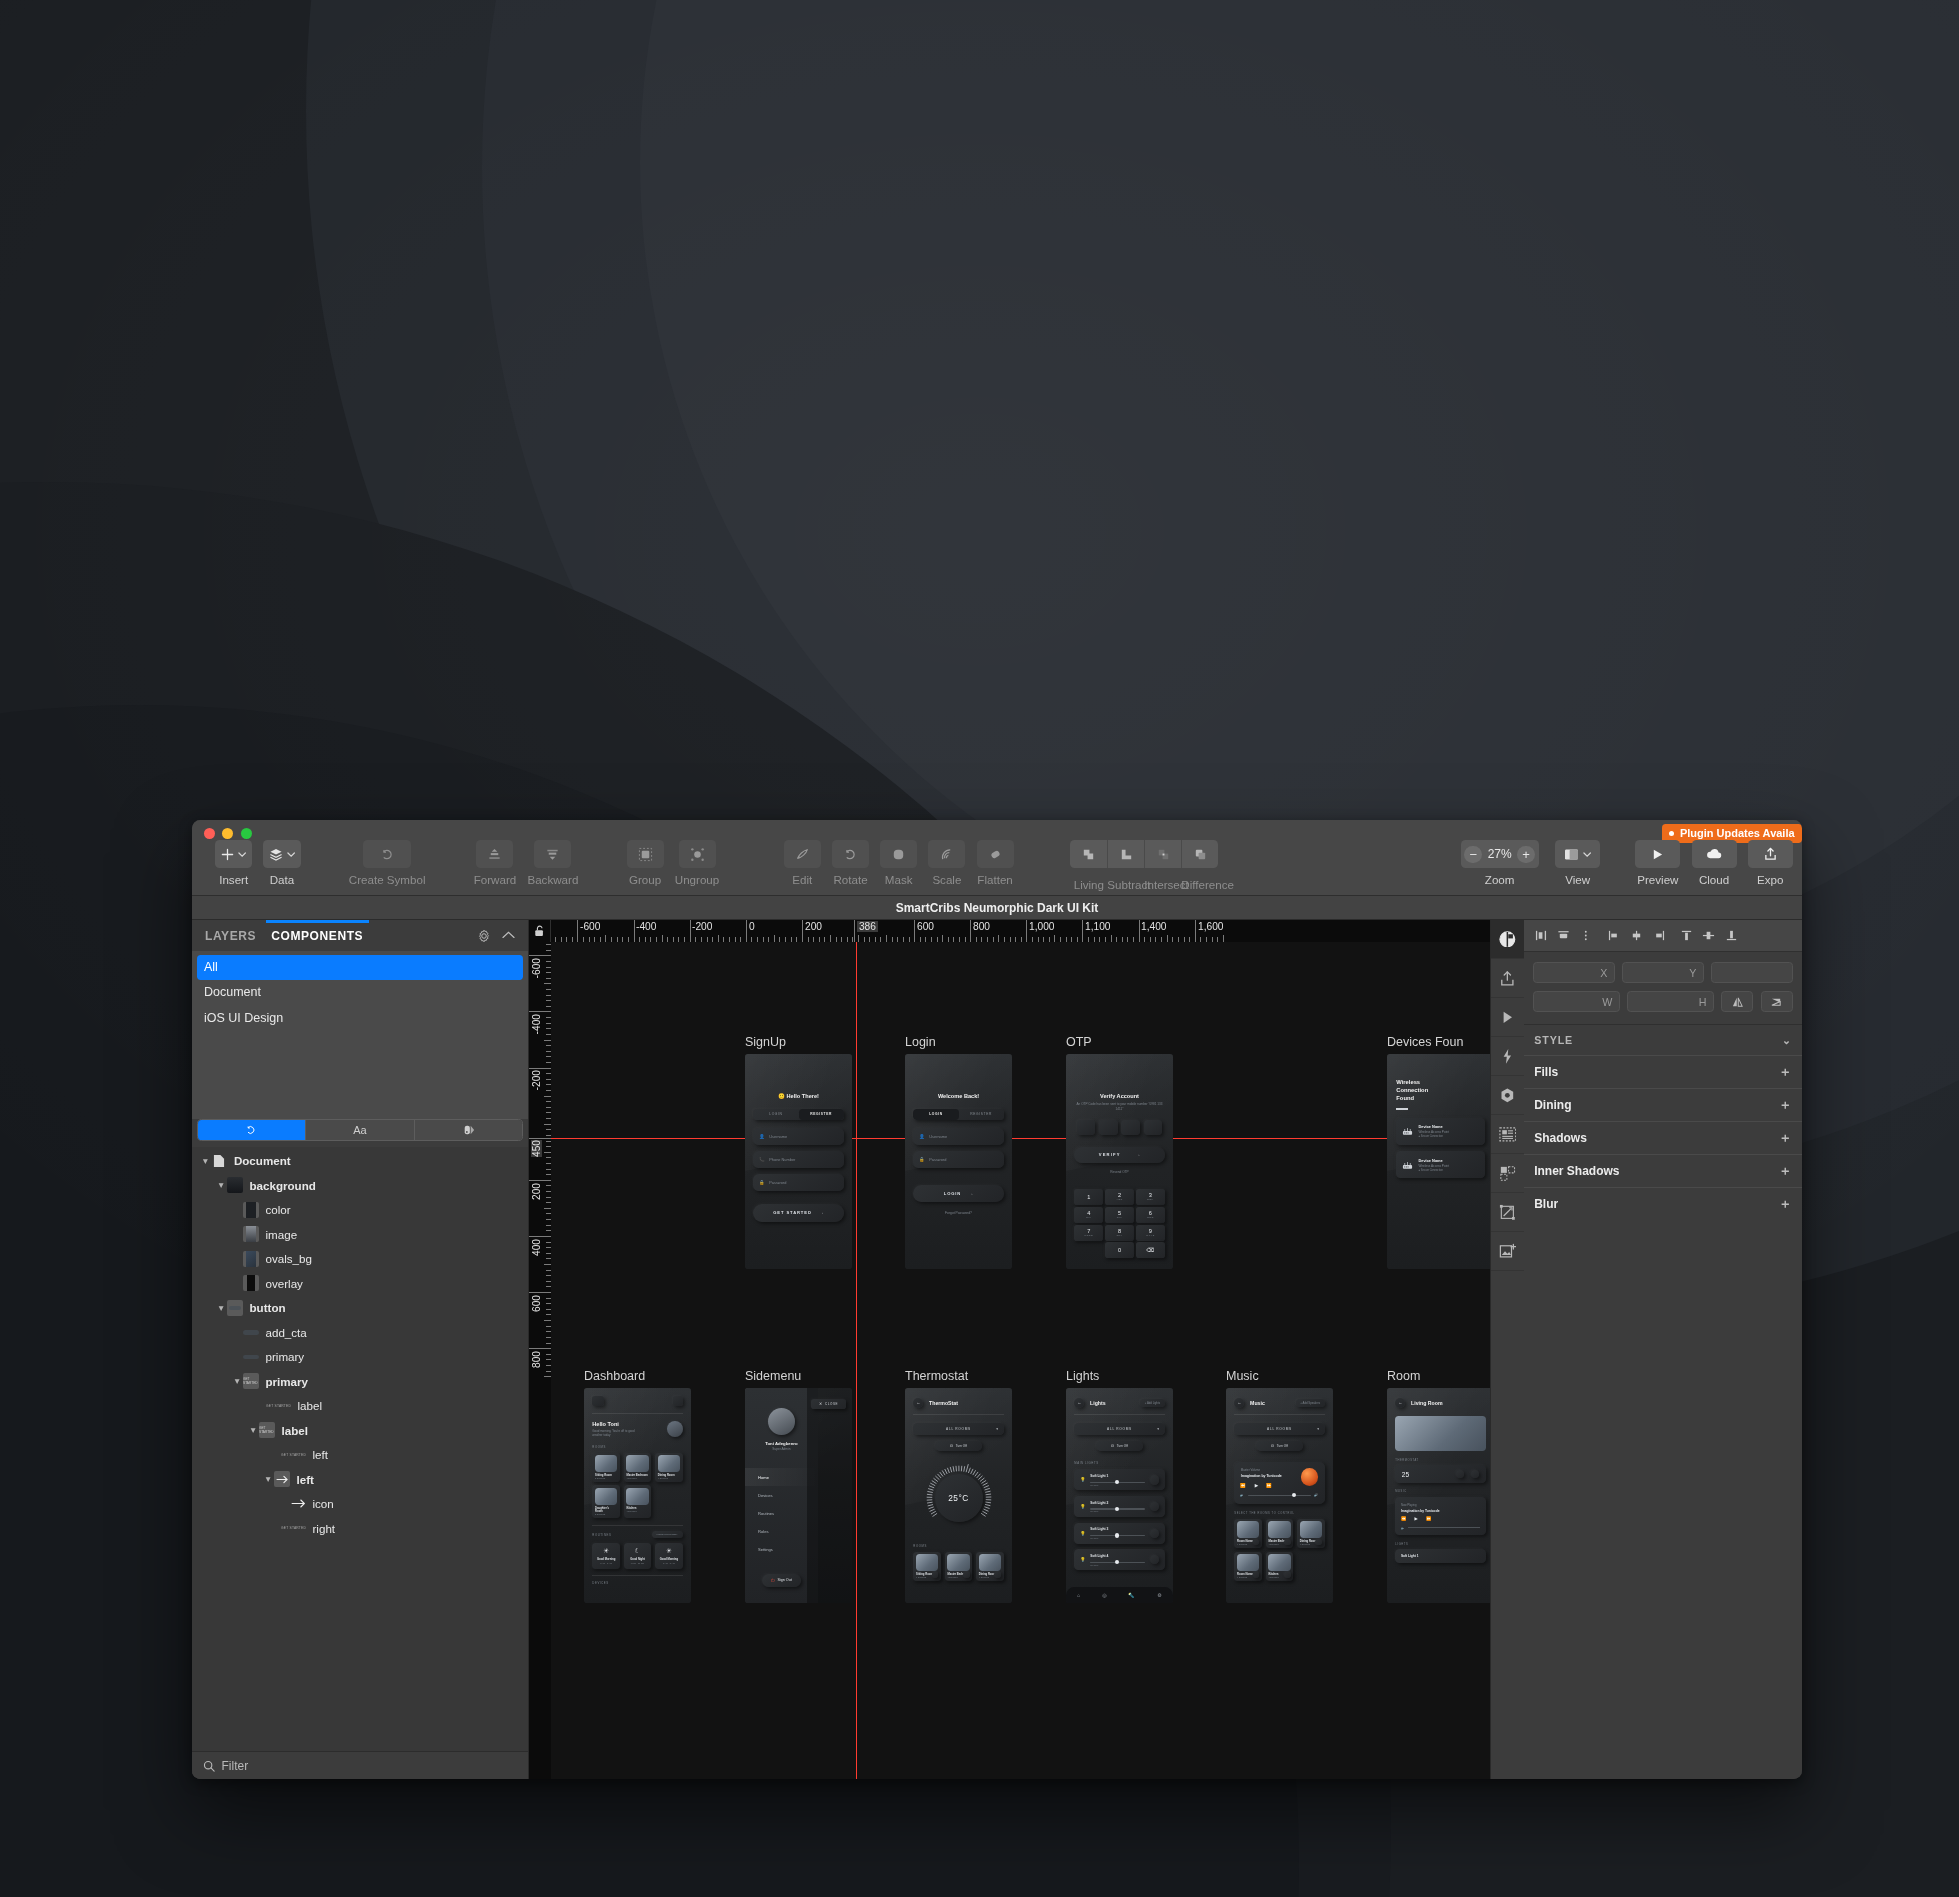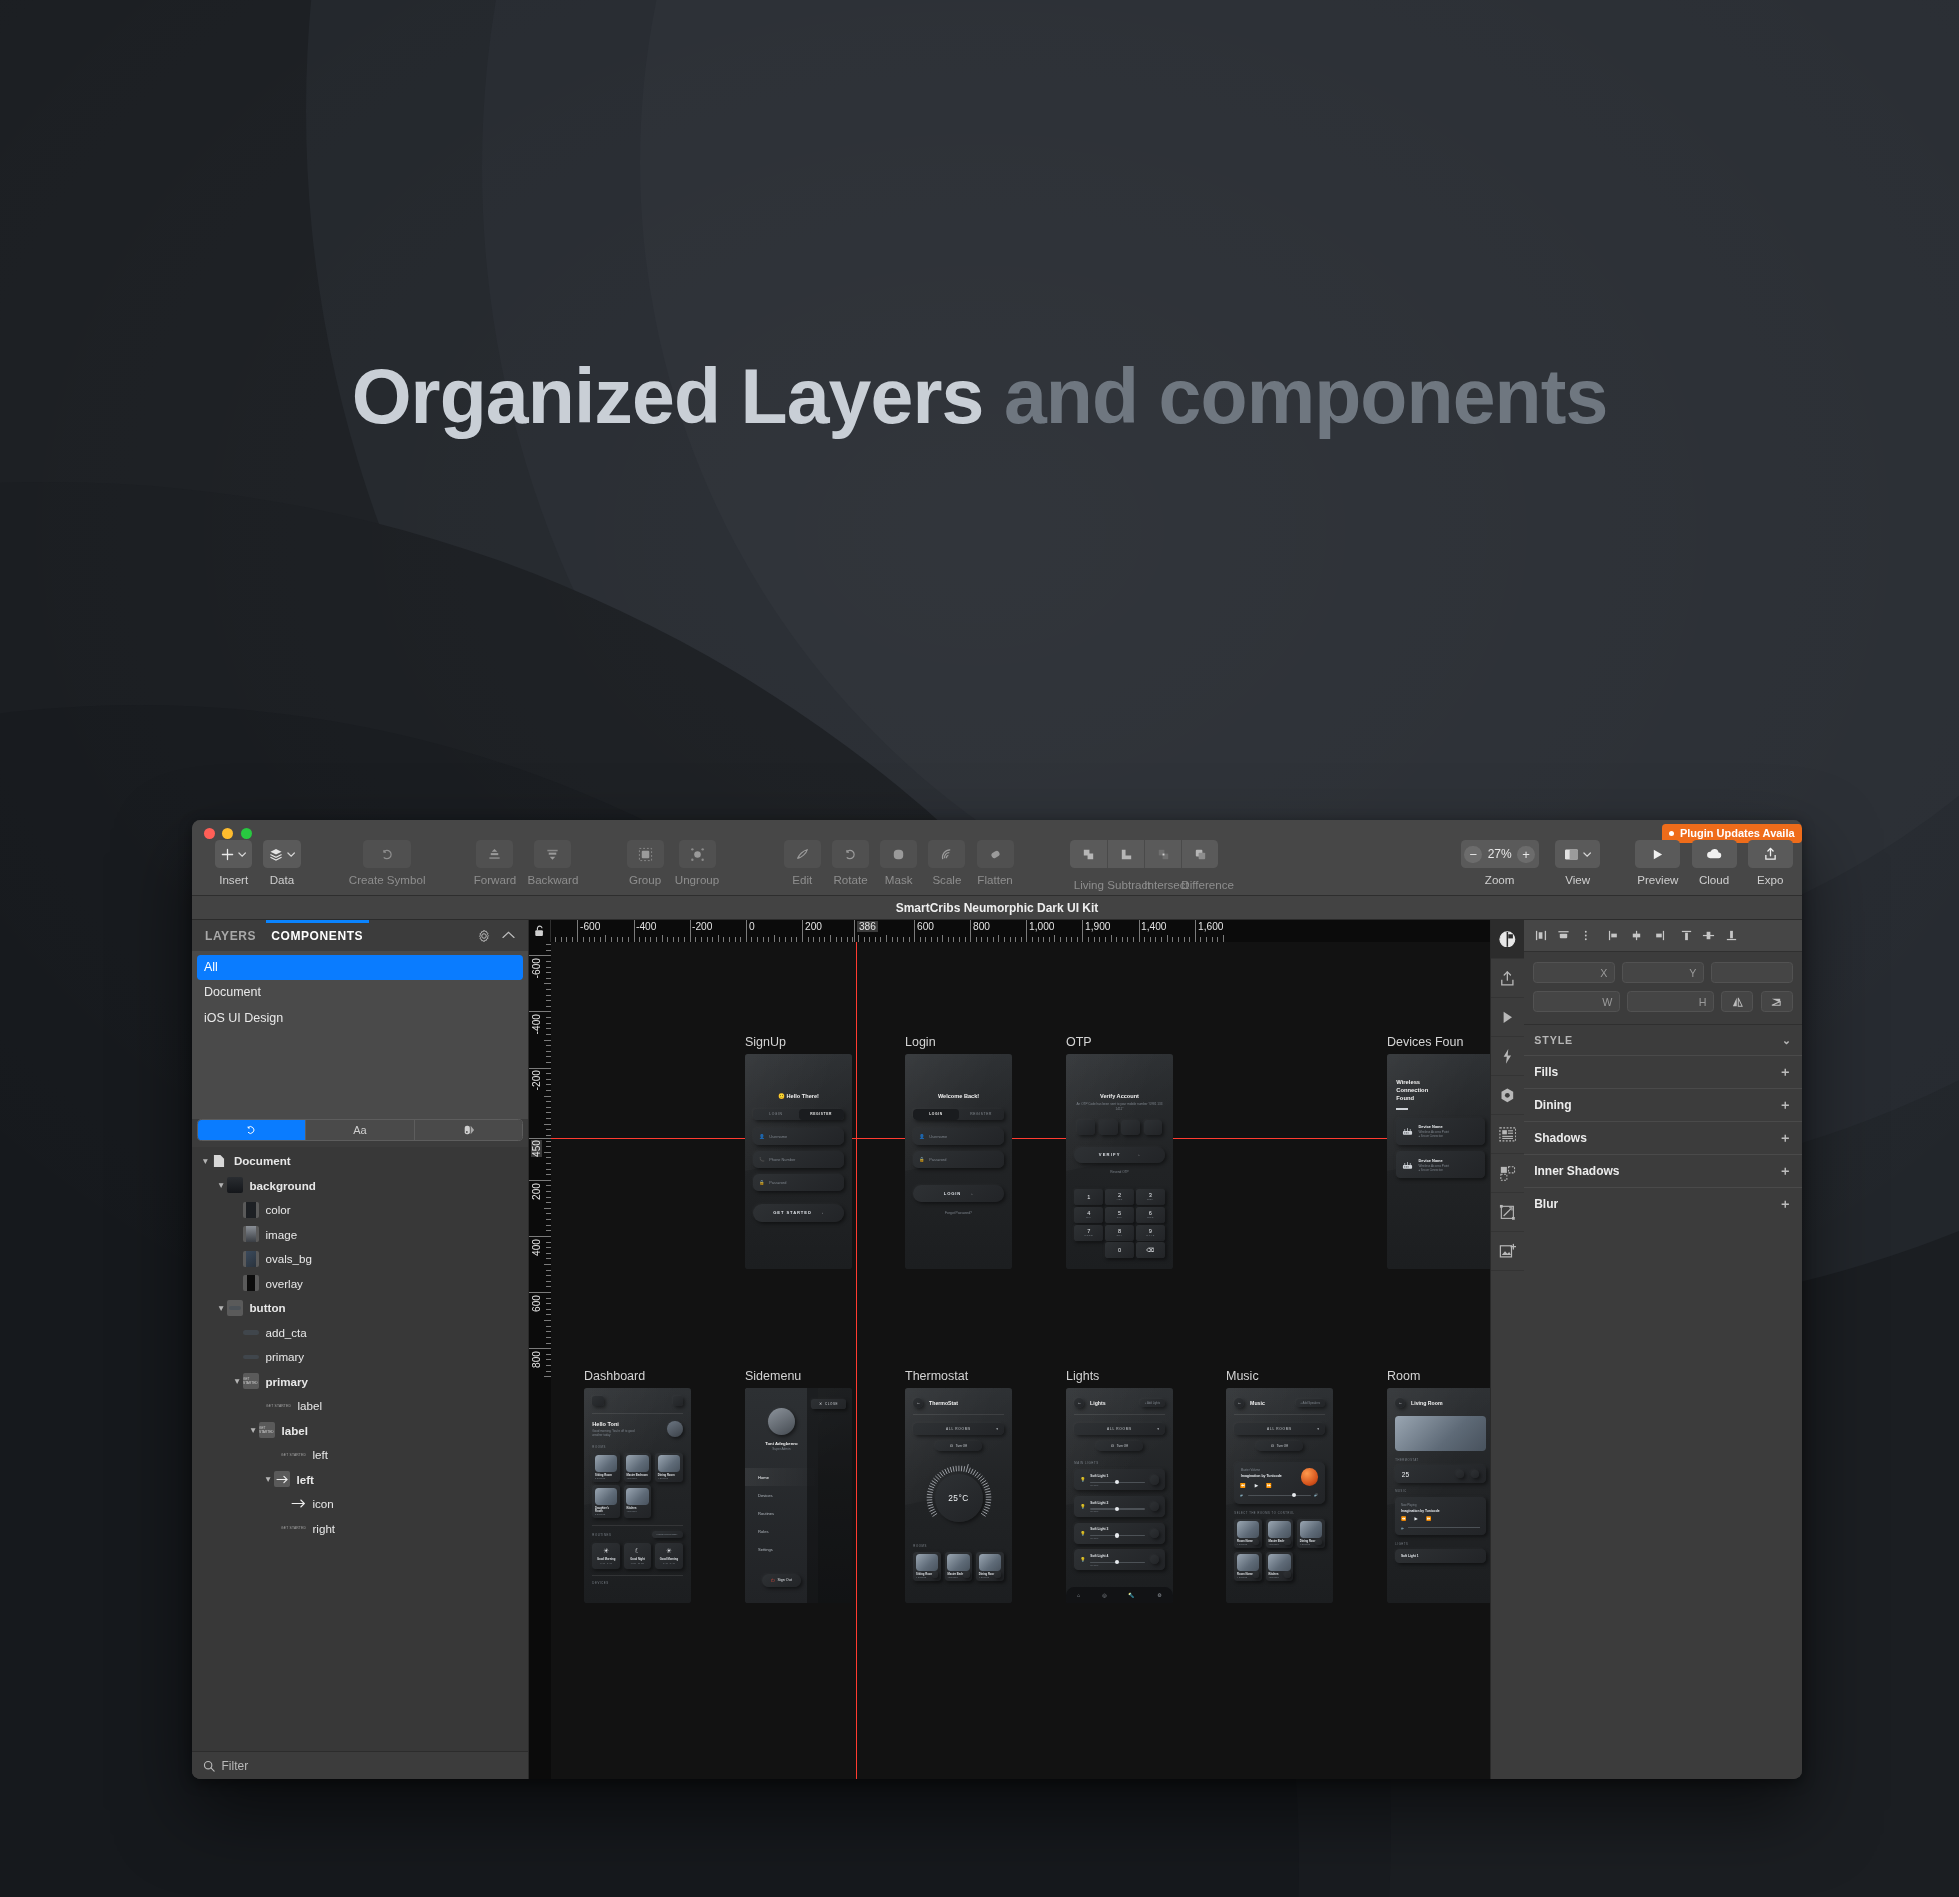--- a/index.html
+++ b/index.html
@@ -227,23 +227,20 @@
 <div id="hero-bg">
   <div class="ov ov1"></div>
   <div class="ov ov2"></div>
   <div class="ov ov3"></div>
   <div class="ov ov4"></div>
   <div class="ov ov5"></div>
   <div class="vig"></div>
 </div>
 
 <div id="headline-block">
-  <div id="headline">
-    <span class="strong">Organized Layers</span><span class="soft"> and components</span>
-  </div>
 </div>
 
 <div id="sketch-window">
 
   <div id="toolbar">
     <div id="traffic">
       <span class="tl r"></span>
       <span class="tl y"></span>
       <span class="tl g"></span>
     </div>
@@ -736,21 +733,21 @@
             <div class="hmark" style="left: 254px;">200</div>
             <div class="htick" style="left: 251px; height: 22px;"></div>
             <div class="hmark hl" style="left: 306px;">386</div>
             <div class="htick" style="left: 303px; height: 22px;"></div>
             <div class="hmark" style="left: 366px;">600</div>
             <div class="htick" style="left: 363px; height: 22px;"></div>
             <div class="hmark" style="left: 422px;">800</div>
             <div class="htick" style="left: 419px; height: 22px;"></div>
             <div class="hmark" style="left: 478px;">1,000</div>
             <div class="htick" style="left: 475px; height: 22px;"></div>
-            <div class="hmark" style="left: 534px;">1,900</div>
+            <div class="hmark" style="left: 534px;">1,100</div>
             <div class="htick" style="left: 531px; height: 22px;"></div>
             <div class="hmark" style="left: 590px;">1,400</div>
             <div class="htick" style="left: 588px; height: 22px;"></div>
             <div class="hmark" style="left: 647px;">1,600</div>
             <div class="htick" style="left: 644px; height: 22px;"></div>
             <div class="htick" style="left: 4px; height: 4.6px;"></div>
             <div class="htick" style="left: 9.6px; height: 4.6px;"></div>
             <div class="htick" style="left: 15px; height: 4.6px;"></div>
             <div class="htick" style="left: 21px; height: 4.6px;"></div>
             <div class="htick" style="left: 26.4px; height: 7.4px;"></div>

